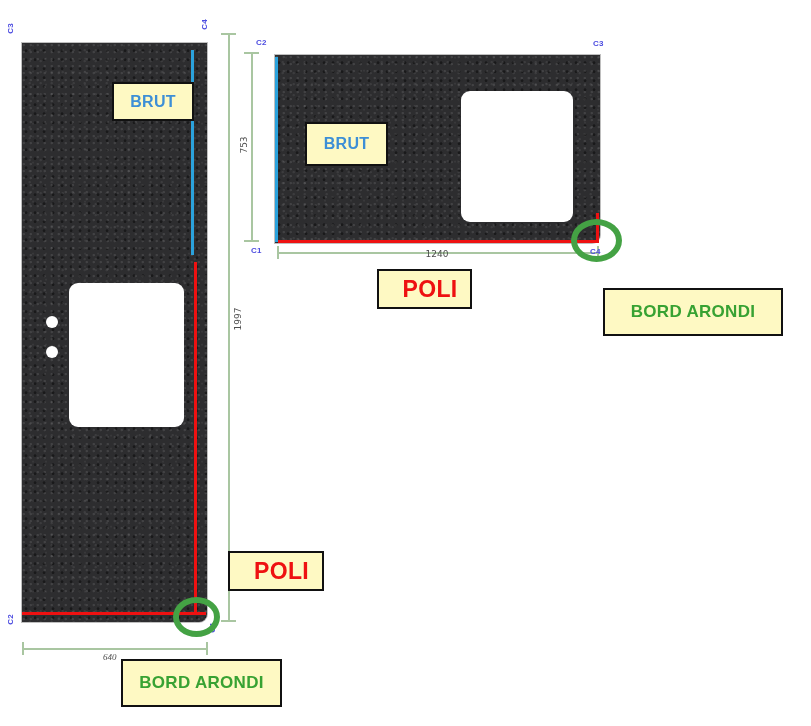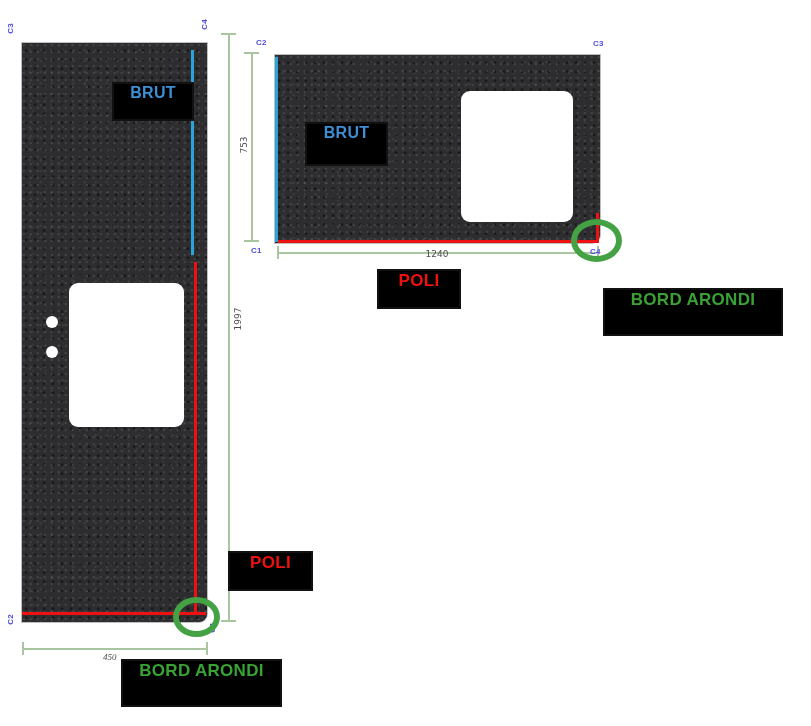--- a/index.html
+++ b/index.html
@@ -31,26 +31,26 @@
     font-family:"DejaVu Sans","Liberation Sans",sans-serif;text-align:center;
   }
   .dimtext.rot{transform:rotate(-90deg);transform-origin:center center;}
   .dimtext.ital{font-style:italic;font-family:"Liberation Serif","DejaVu Serif",serif;}
   .corner{
     position:absolute;font-size:8px;font-weight:bold;color:#4b4be0;
     white-space:nowrap;z-index:2;letter-spacing:0.2px;
   }
   .corner.rot{transform:rotate(-90deg);transform-origin:center center;}
   .labelbox{
-    position:absolute;background:#000000;border:2px solid #111111;
-    display:flex;justify-content:center;
+    position:absolute;background:#fef9c3;border:2px solid #111111;
+    display:flex;align-items:center;justify-content:center;
     font-weight:bold;z-index:5;letter-spacing:0.3px;
   }
   .labelbox.brut{color:#3d8fd6;font-size:16px;}
-  .labelbox.poli{color:#ee1111;font-size:17px;}
+  .labelbox.poli{color:#ee1111;font-size:23px;padding-left:11px;}
   .labelbox.bord{color:#38a233;font-size:17px;}
   .ring{
     position:absolute;border:6px solid #44a244;border-radius:50%;
     background:transparent;z-index:6;
   }
 </style>
 </head>
 <body>
 
 <div class="canvas">
@@ -74,21 +74,21 @@
     <span class="corner rot" style="left:207px;top:623px;z-index:1;">C1</span>
 
     <div class="dimline" style="left:228px;top:33px;width:1.5px;height:589px;"></div>
     <div class="dimcap" style="left:221px;top:33px;width:15px;height:2px;"></div>
     <div class="dimcap" style="left:221px;top:620px;width:15px;height:2px;"></div>
     <span class="dimtext rot" style="left:222px;top:312px;width:36px;height:14px;">1997</span>
 
     <div class="dimline" style="left:22px;top:648px;width:186px;height:1.5px;"></div>
     <div class="dimcap" style="left:22px;top:642px;width:2px;height:13px;"></div>
     <div class="dimcap" style="left:206px;top:642px;width:2px;height:13px;"></div>
-    <span class="dimtext ital" style="left:103px;top:652px;z-index:1;">450</span>
+    <span class="dimtext ital" style="left:103px;top:652px;z-index:1;">640</span>
 
     <div class="labelbox brut" style="left:112px;top:82px;width:78px;height:35px;">
       <span>BRUT</span>
     </div>
     <div class="labelbox poli" style="left:228px;top:551px;width:81px;height:36px;">
       <span>POLI</span>
     </div>
     <div class="labelbox bord" style="left:121px;top:659px;width:157px;height:44px;">
       <span>BORD ARONDI</span>
     </div>

